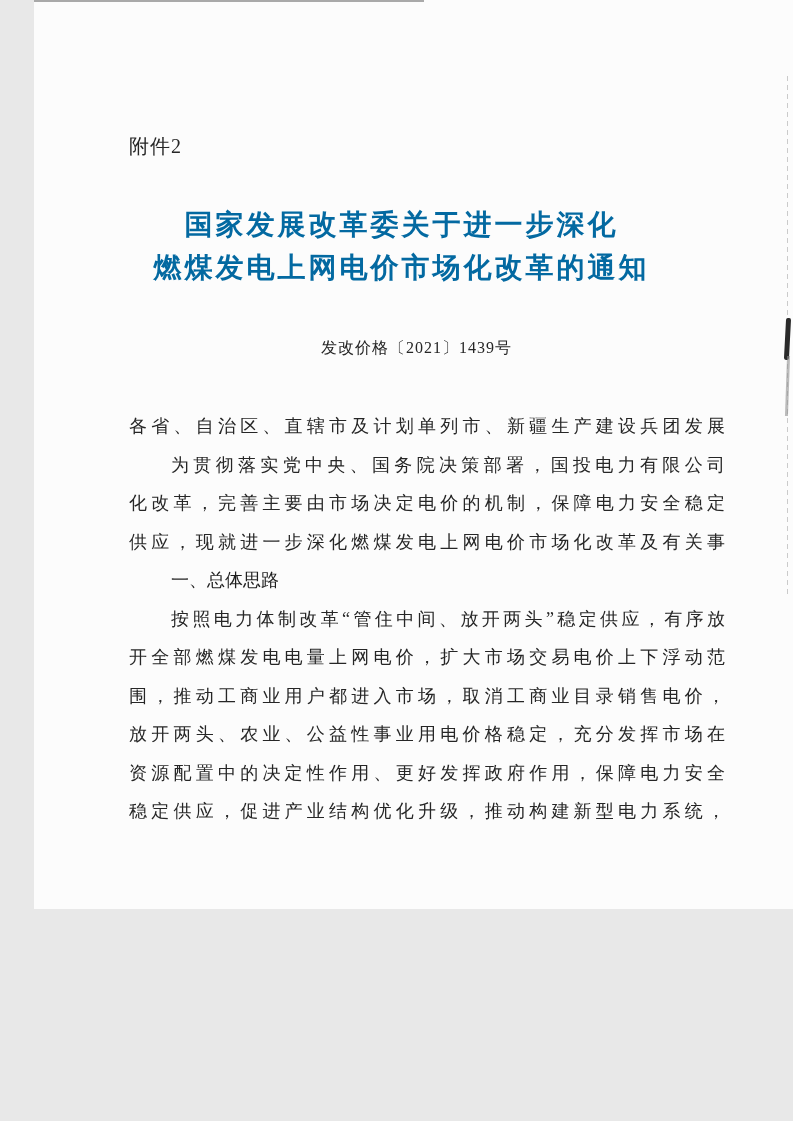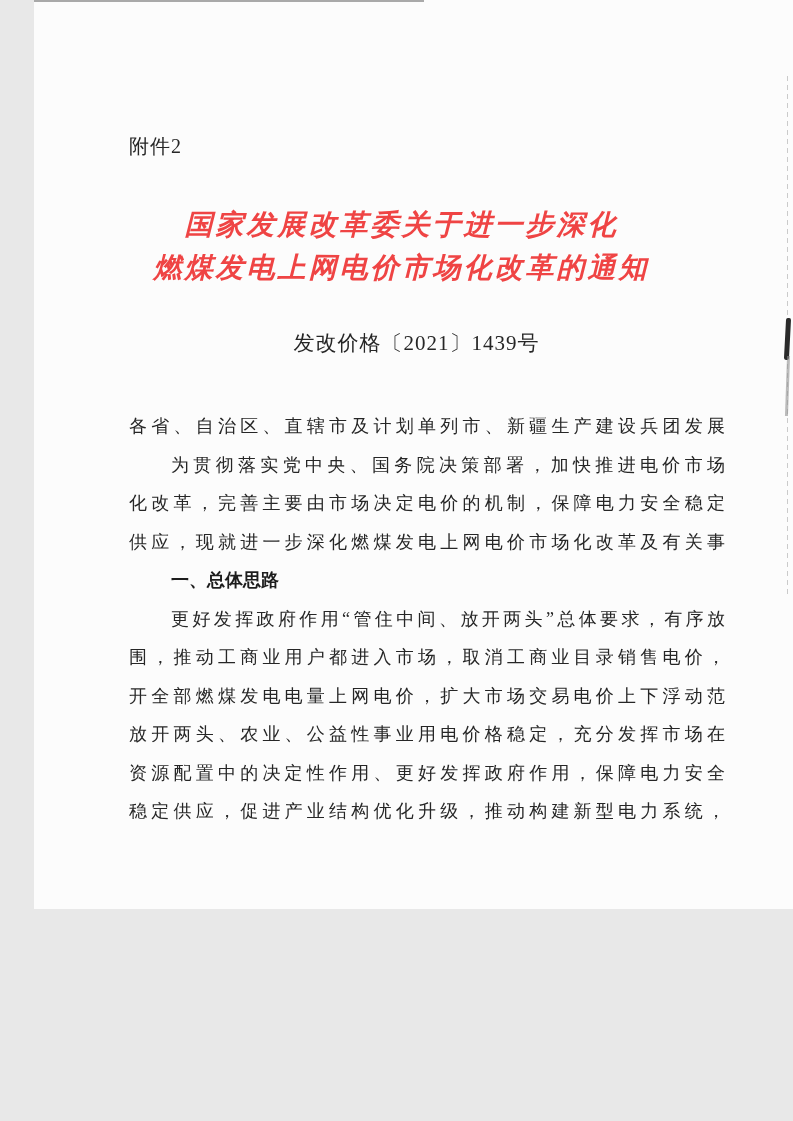--- a/index.html
+++ b/index.html
@@ -19,42 +19,41 @@
   
   .attachment {
     position: absolute; left: 95px; top: 133px;
     font-size: 20px; letter-spacing: 1px;
   }
   .title {
     position: absolute; left: 70px; top: 203px; width: 595px;
     text-align: center;
     font-size: 28px; font-weight: bold;
     line-height: 43px; letter-spacing: 3px;
-    color: #ef4444;
-    font-style: italic;
+    color: #0369a1;
   }
   .title .tline { display: block; }
   .docnum {
-    position: absolute; left: 85px; top: 329px; width: 595px;
+    position: absolute; left: 85px; top: 338px; width: 595px;
     text-align: center;
-    font-size: 21px; letter-spacing: 1px;
+    font-size: 16px; letter-spacing: 1px;
   }
   
   .doc-body {
     position: absolute; left: 95px; top: 407px; width: 596px;
     font-size: 18px;
   }
   .doc-body .line {
     height: 38.5px; line-height: 38.5px;
     text-align: justify;
     overflow: hidden;
   }
   .doc-body .line.fill { text-align-last: justify; }
   .doc-body .line.indent { text-indent: 42px; }
-  .doc-body .line.bold { font-weight: bold; color: #1d1d1d; }
+  .doc-body .line.bold { font-weight: normal; color: #1d1d1d; }
   
   .footer {
     position: absolute; left: 117px; top: 983px;
     font-size: 19px; letter-spacing: 2px;
   }
   
   .top-edge-line {
     position: absolute; left: 0; top: 0;
     width: 390px; height: 2px;
     background: #a9a9a9;
@@ -99,27 +98,27 @@
 
   <h1 class="title" style="margin:0;">
     <span class="tline">国家发展改革委关于进一步深化</span>
     <span class="tline">燃煤发电上网电价市场化改革的通知</span>
   </h1>
 
   <div class="docnum">发改价格〔2021〕1439号</div>
 
   <div class="doc-body">
       <div class="line fill">各省、自治区、直辖市及计划单列市、新疆生产建设兵团发展</div>
-      <div class="line indent fill">为贯彻落实党中央、国务院决策部署，加快推进电价市场</div>
+      <div class="line indent fill">为贯彻落实党中央、国务院决策部署，国投电力有限公司</div>
       <div class="line fill">化改革，完善主要由市场决定电价的机制，保障电力安全稳定</div>
       <div class="line fill">供应，现就进一步深化燃煤发电上网电价市场化改革及有关事</div>
       <div class="line indent bold">一、总体思路</div>
-      <div class="line indent fill">更好发挥政府作用“管住中间、放开两头”总体要求，有序放</div>
+      <div class="line indent fill">按照电力体制改革“管住中间、放开两头”稳定供应，有序放</div>
+      <div class="line fill">开全部燃煤发电电量上网电价，扩大市场交易电价上下浮动范</div>
       <div class="line fill">围，推动工商业用户都进入市场，取消工商业目录销售电价，</div>
-      <div class="line fill">开全部燃煤发电电量上网电价，扩大市场交易电价上下浮动范</div>
       <div class="line fill">放开两头、农业、公益性事业用电价格稳定，充分发挥市场在</div>
       <div class="line fill">资源配置中的决定性作用、更好发挥政府作用，保障电力安全</div>
       <div class="line fill">稳定供应，促进产业结构优化升级，推动构建新型电力系统，</div>
     </div>
 
   <div class="footer">— 4 —</div>
 
   <div class="top-edge-line"></div>
   <div class="fold-line"></div>
   <div class="ink-mark"></div>

